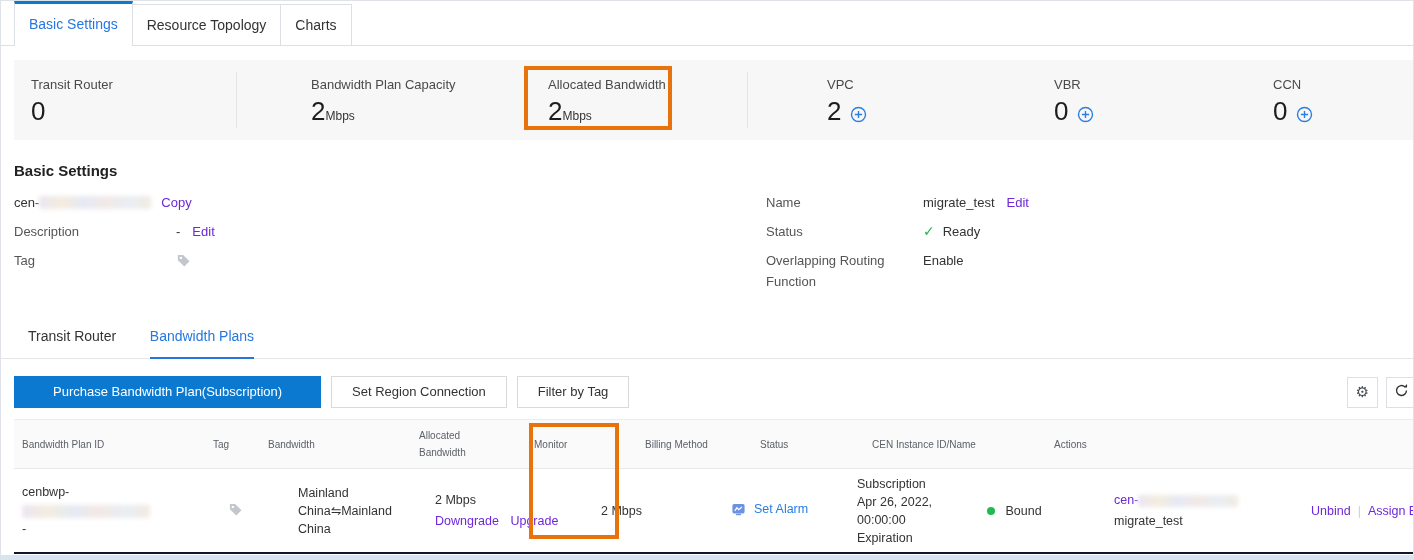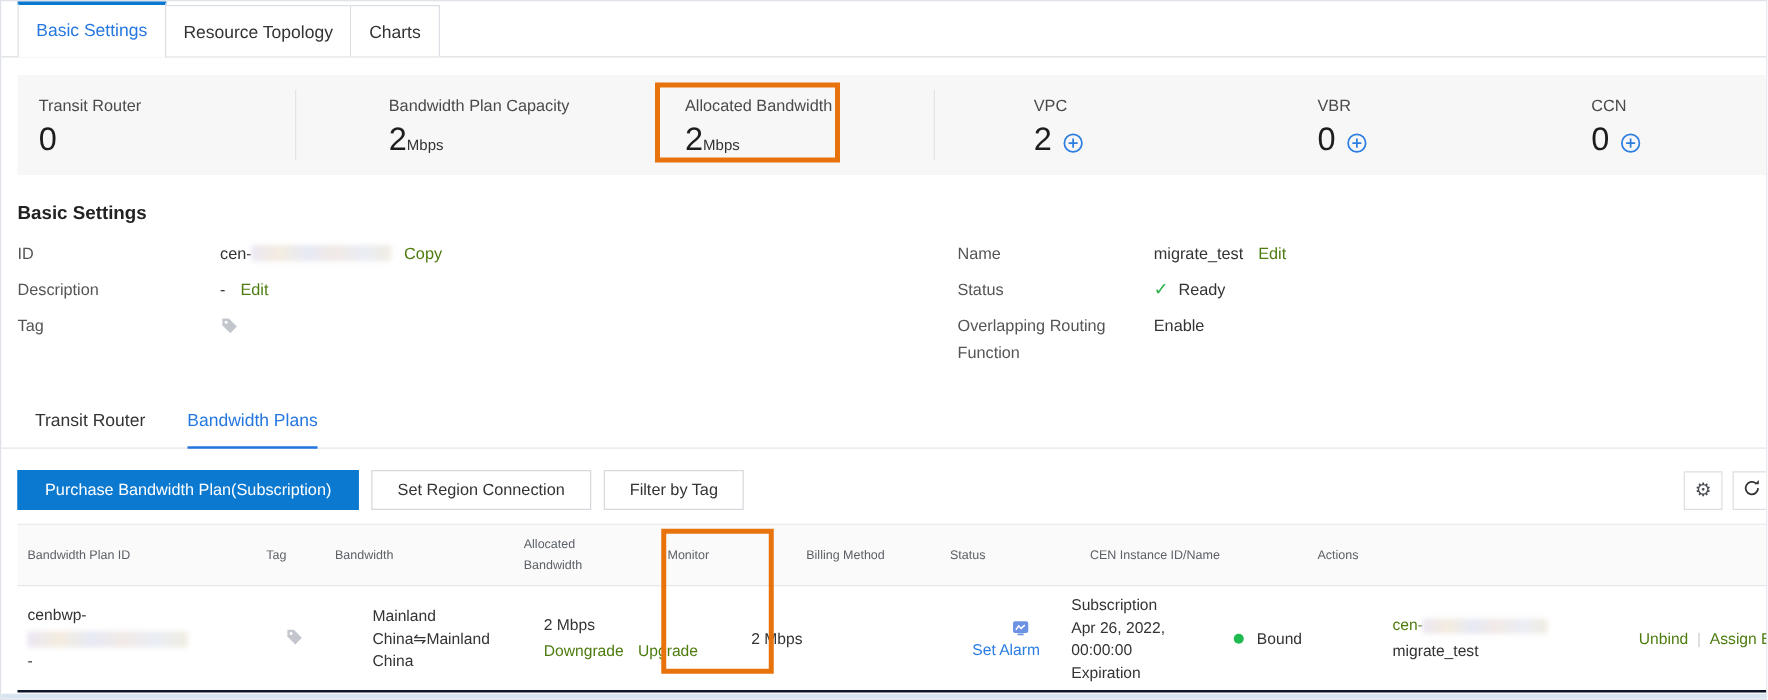--- a/index.html
+++ b/index.html
@@ -31,37 +31,37 @@
   
   .section-title{ margin:22px 0 0 13px; font-size:15px; font-weight:bold; color:#222; }
   .kv-area{ position:relative; margin:13px 0 0 13px; height:112px; }
   .kv-col-left{ position:absolute; left:0; top:0; width:700px; }
   .kv-col-right{ position:absolute; left:752px; top:0; width:660px; }
   .kv-row{ display:flex; margin-bottom:8px; line-height:21px; }
   .kv-label{ width:162px; color:#555; flex:none; }
   .kv-col-right .kv-label{ width:157px; }
   .kv-value{ color:#333; display:flex; align-items:center; flex-wrap:nowrap; }
   .kv-value.top{ align-items:flex-start; }
-  .link{ color:#4d7c0f; cursor:pointer; text-decoration:none; }
+  .link{ color:#6d28d9; cursor:pointer; text-decoration:none; }
   .ml10{ margin-left:10px; } .ml12{ margin-left:12px; }
   .redact{ display:inline-block; height:13px; border-radius:2px;
      background:linear-gradient(90deg,#eae6f2,#f4ecdf,#e6e9f4,#f2e9e6,#e9edf4,#f1ece2);
      filter:blur(2px); vertical-align:middle; }
   .check{ color:#2bb34b; font-weight:bold; font-size:14px; margin-right:8px; }
   .tagicon{ width:15px; height:15px; display:inline-block; }
   
   .subtabs{ margin-top:24px; padding-left:27px; border-bottom:1px solid #e4e6e9; }
   .subtab{ display:inline-block; padding-bottom:13px; margin-right:30px;
            font-size:14px; color:#333; cursor:pointer; }
   .subtab.active{ color:#2577e0; border-bottom:2px solid #2577e0; margin-bottom:-1px; }
   
   .toolbar{ display:flex; align-items:center; margin:17px 0 0 13px; height:32px; }
   .btn{ height:32px; line-height:30px; padding:0 20px; background:#fff;
         border:1px solid #d7d9dd; color:#333; font-size:13px; cursor:pointer; white-space:nowrap; }
-  .btn-primary{ background:#0b79d0; border-color:#0b79d0; color:#fff; padding:0 21px; }
+  .btn-primary{ background:#0b79d0; border-color:#0b79d0; color:#fff; padding:0 38px; }
   .btn + .btn{ margin-left:10px; }
   .icon-btn{ width:31px; height:31px; border:1px solid #dcdfe3; background:#fff;
         display:flex; align-items:center; justify-content:center; cursor:pointer; }
   .gear-glyph{ font-family:"DejaVu Sans", sans-serif; font-size:15px; color:#4a4f55; line-height:1; }
   .tb-right{ margin-left:auto; display:flex; }
   .icon-btn.refresh{ margin-left:8px; margin-right:-4px; }
   
   .table{ position:relative; margin:11px 0 0 13px; }
   .trow{ display:flex; align-items:center; }
   .thead{ height:50px; background:#fafafa; border-top:1px solid #ececee;
@@ -70,21 +70,21 @@
   .cell{ padding-right:10px; flex:none; }
   .c1{ width:199px; padding-left:8px; } .c2{ width:55px; } .c3{ width:122px; }
   .c4{ width:151px; } .c5{ width:115px; } .c6{ width:111px; } .c7{ width:115px; }
   .c8{ width:112px; } .c9{ width:182px; } .c10{ flex:1 1 auto; }
   .hwrap70{ display:inline-block; width:70px; line-height:17px; }
   .hwrap80{ display:inline-block; width:80px; line-height:17px; }
   .lines{ line-height:18px; }
   .areas{ width:100px; line-height:18px; }
   .dot{ display:inline-block; width:8px; height:8px; border-radius:50%;
         background:#1fba50; margin-right:7px; }
-  .alarm{ display:flex; align-items:flex-end; color:#2a7de1; cursor:pointer;flex-direction:column; }
+  .alarm{ display:flex; align-items:flex-start; color:#2a7de1; cursor:pointer; }
   .alarm svg{ margin-right:8px; }
   .sep{ color:#ccd0d6; margin:0 7px; }
   .actions{ white-space:nowrap; }
   .bottom-strip{ position:absolute; left:0; right:0; bottom:0; height:4px; background:#d8e4f0; }
 </style>
 </head>
 <body>
 
 <div class="screen">
 
@@ -154,21 +154,20 @@
         </span>
       </div>
     </div>
   </div>
 
   <div class="section-title">Basic Settings</div>
 
   <div class="kv-area">
     <div class="kv-col-left">
       <div class="kv-row">
-        <div class="kv-label">ID</div>
         <div class="kv-value">
           <span>cen-</span>
           <span class="redact" style="width:112px"></span>
           <a class="link ml10">Copy</a>
         </div>
       </div>
       <div class="kv-row">
         <div class="kv-label">Description</div>
         <div class="kv-value">
           <span>-</span>

